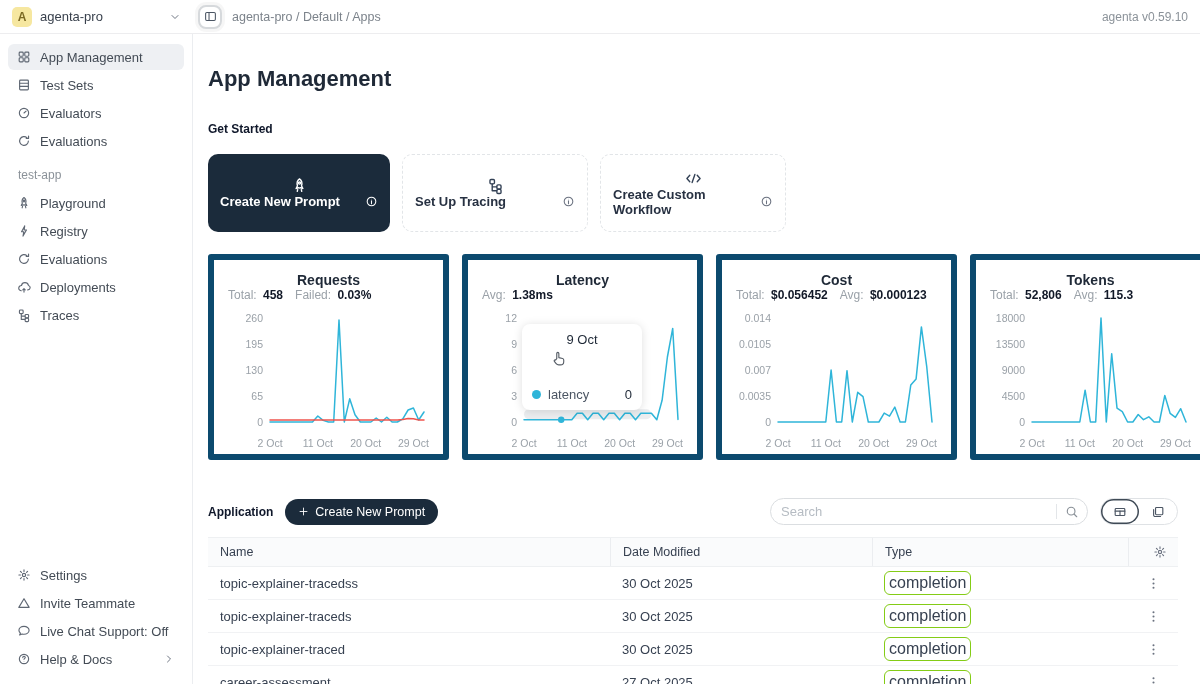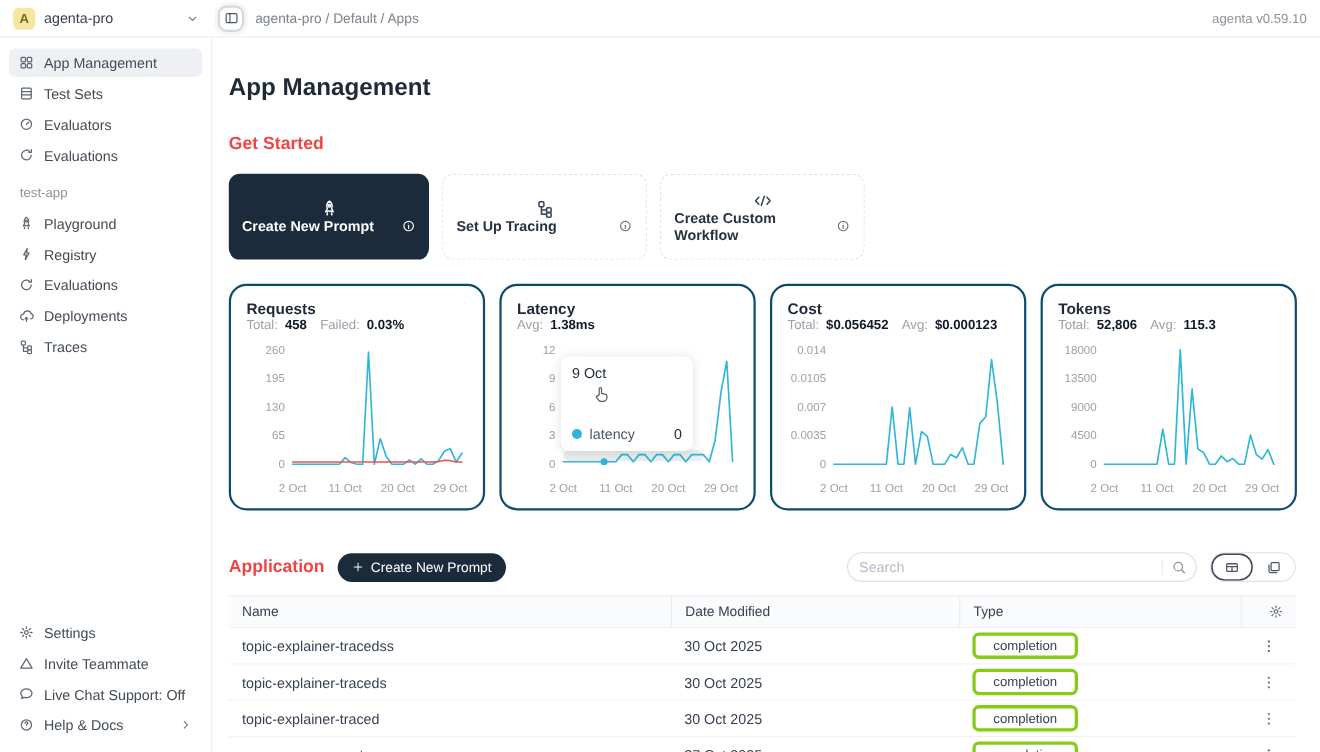--- a/index.html
+++ b/index.html
@@ -28,36 +28,36 @@
     font-size:13px; color:#434b55; cursor:pointer; margin-bottom:2px; }
   .side-item .icon { color:#5f6773; font-size:14px; width:15px; }
   .side-item.active { background:#eef0f3; }
   .side-item .chev-r { margin-left:auto; color:#6b7280; font-size:12px; }
   .side-section-label { font-size:12px; color:#8b9299; padding:0 10px; margin:12px 0 8px; }
   .sidebar-bottom { margin-top:auto; }
 
   
   .content { flex:1; padding:18px 22px 0 15px; overflow:hidden; }
   h1 { font-size:22px; font-weight:700; color:#1f2937; margin:14px 0 30px; }
-  h2 { font-size:16px; font-weight:700; color:#ef4444; }
+  h2 { font-size:12px; font-weight:700; color:#0f172a; }
   .gs-title { margin-bottom:18px; }
 
   .gs-cards { display:flex; gap:12px; margin-bottom:22px; }
   .gs-card { width:182px; height:78px; border-radius:10px; border:1px dashed #e2e5e8; background:#fff;
     padding:10px 12px; display:flex; flex-direction:column; justify-content:center; cursor:pointer; color:#273142; }
   .gs-card .top-icon { font-size:17px; color:#334155; }
   .gs-card .gs-row { display:flex; align-items:center; justify-content:space-between; }
   .gs-card .gs-label { font-size:13px; font-weight:600; }
   .gs-card .info { font-size:13px; color:#6b7280; }
   .gs-card.dark { background:#1b2b3b; border:none; color:#fff; }
   .gs-card.dark .top-icon, .gs-card.dark .info { color:#fff; }
   .gs-card.wide { width:186px; }
 
   .charts { display:flex; gap:13px; margin-bottom:38px; }
-  .chart-card { flex:1; height:206px; border:2px solid #0c4a6e; border-radius:16px; padding:12px 14px; position:relative; }
+  .chart-card { flex:1; height:206px; border:6px solid #0c4a6e; border-radius:3px; padding:12px 14px; position:relative;text-align:center; }
   .cc-title { font-size:14px; font-weight:700; color:#1f2937; }
   .cc-stats { margin-top:0; font-size:12px; color:#9aa1a8; display:flex; gap:12px; }
   .cc-stats b { color:#111827; font-weight:700; margin-left:3px; }
   .cc-plot { margin-top:8px; }
   .cc-plot text.tk { font-size:10.5px; fill:#9aa1a8; font-family:"Liberation Sans",sans-serif; }
 
   .chart-tooltip { position:absolute; left:54px; top:64px; width:120px; height:86px; z-index:5;
     background:#fff; border-radius:8px; box-shadow:0 1px 10px rgba(0,0,0,.13); padding:8px 10px;
     display:flex; flex-direction:column; justify-content:space-between; }
   .tt-date { font-size:13px; color:#1f2937; }
@@ -83,21 +83,21 @@
   .vt.selected { box-shadow:inset 0 0 0 1.5px #3f4a56; }
 
   .thead { display:grid; grid-template-columns:402px 262px 256px 1fr; height:30px; align-items:center;
     background:#fafbfc; border-top:1px solid #eef0f2; border-bottom:1px solid #eef0f2; font-size:12.5px; color:#374151; }
   .thead .th { padding-left:12px; height:100%; display:flex; align-items:center; }
   .thead .th + .th { border-left:1px solid #ebedf0; }
   .thead .th.actions { justify-content:center; color:#6b7280; font-size:14px; cursor:pointer; }
   .trow { display:grid; grid-template-columns:402px 262px 256px 1fr; height:33px; align-items:center;
     border-bottom:1px solid #f1f2f4; font-size:13px; color:#374151; cursor:pointer; }
   .trow > div { padding-left:12px; }
-  .badge { display:inline-block; border:3px solid #84cc16; border-radius:6px; padding:2px 16px; font-size:12px; color:#374151; }
+  .badge { display:inline-block; border:1px solid #84cc16; border-radius:6px; padding:2px 4px; font-size:16px; color:#374151; }
   .dots { padding-left:0 !important; display:flex; justify-content:center; color:#6b7280; font-size:15px; }
 </style>
 </head>
 <body>
 
 <header class="topbar">
   <div class="ws">
     <span class="avatar">A</span>
     <span class="ws-name">agenta-pro</span>
     <span class="icon chev">

